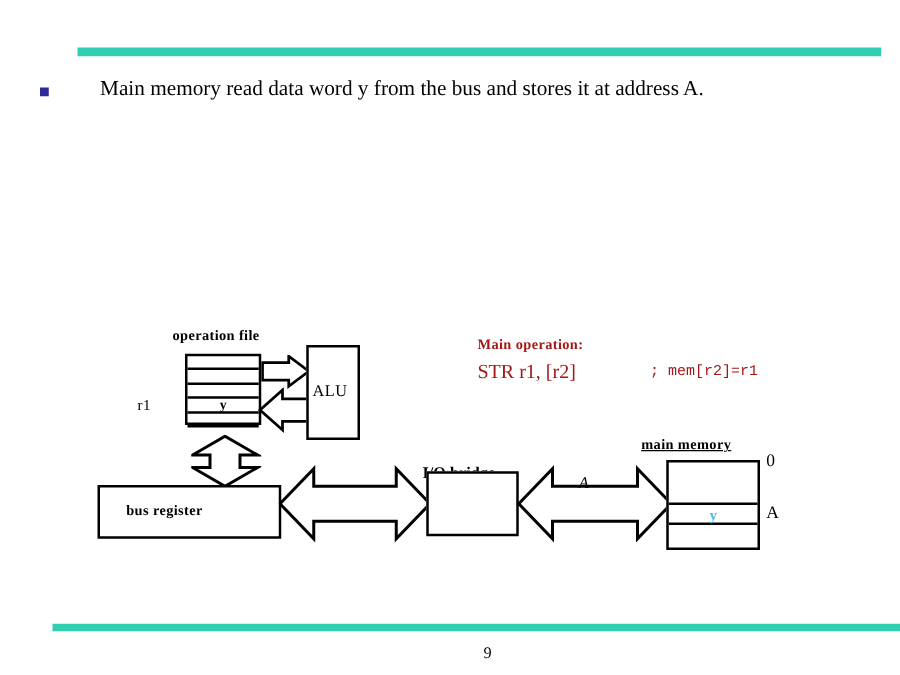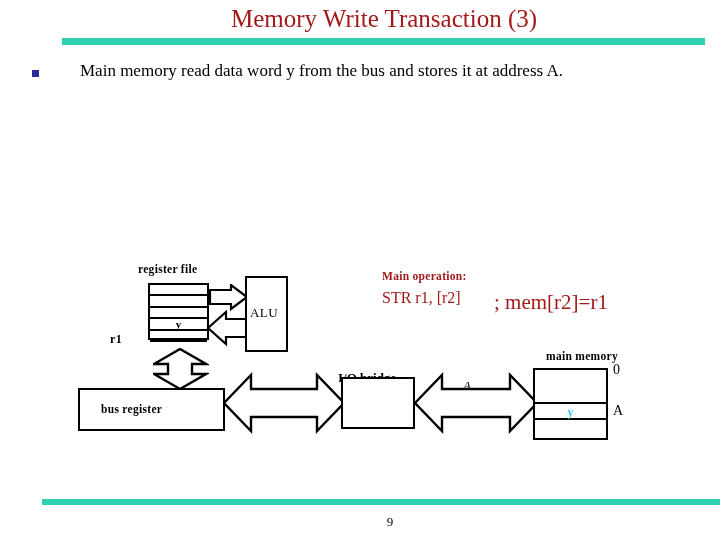--- a/index.html
+++ b/index.html
@@ -114,23 +114,23 @@
     width: 100%;
     height: 11.4px;
     text-align: center;
     font-size: 11px;
     font-weight: bold;
     line-height: 11.4px;
     color: #000;
   }
   #r1-label {
     left: 110px;
-    top: 332px;
+    top: 317px;
     font-size: 12px;
-    font-weight: bold;
+    font-weight: normal;
     letter-spacing: 0.5px;
   }
 
   
   #alu-box {
     left: 245px;
     top: 276px;
     width: 43px;
     height: 76px;
   }
@@ -151,24 +151,25 @@
     letter-spacing: 0.3px;
   }
   #store-op-instr {
     left: 382px;
     top: 289px;
     color: #A31919;
     font-size: 16px;
     text-align: right;
   }
   #store-op-comment {
-    left: 494px;
+    left: 520px;
     top: 290px;
     color: #A31919;
-    font-size: 21px;
+    font-size: 12px;
+    font-family: Liberation Mono, monospace;
   }
 
   
   #bus-if-box {
     left: 78px;
     top: 388px;
     width: 147px;
     height: 43px;
   }
   #bus-if-label {
@@ -193,22 +194,23 @@
   
   #bus-a-label {
     left: 463px;
     top: 378px;
     font-size: 13px;
     font-style: italic;
   }
 
   
   #main-mem-label {
-    left: 546px;
+    left: 513px;
     top: 350px;
+    text-decoration: underline;
   }
   #main-mem-box {
     left: 533px;
     top: 368px;
     width: 75px;
     height: 72px;
   }
   #mem-row-hl {
     position: absolute;
     left: 0;
@@ -253,31 +255,30 @@
     font-size: 13px;
     color: #000;
     font-family: "Liberation Serif", "DejaVu Serif", serif;
   }
 </style>
 </head>
 <body>
 
 <div id="slide">
 
-  <div id="slide-title">Memory Write Transaction (3)</div>
   <div id="title-rule"></div>
 
   <div id="bullet-row">
     <div id="bullet-marker"></div>
     <div id="bullet-text">Main memory read data word y from the bus and stores it at address A.</div>
   </div>
 
   <div>
 
-    <div class="lbl lbl-bold" id="reg-file-label">register file</div>
+    <div class="lbl lbl-bold" id="reg-file-label">operation file</div>
 
     <div class="lbl" id="r1-label">r1</div>
 
     <div class="box" id="reg-file-box">
       <div class="reg-row" style="top:0px"></div>
       <div class="reg-row" style="top:11.4px"></div>
       <div class="reg-row" style="top:22.8px"></div>
       <div class="reg-row" style="top:34.2px"></div>
       <div class="reg-row" style="top:45.6px"></div>
       <div id="reg-cell-y">y</div>

